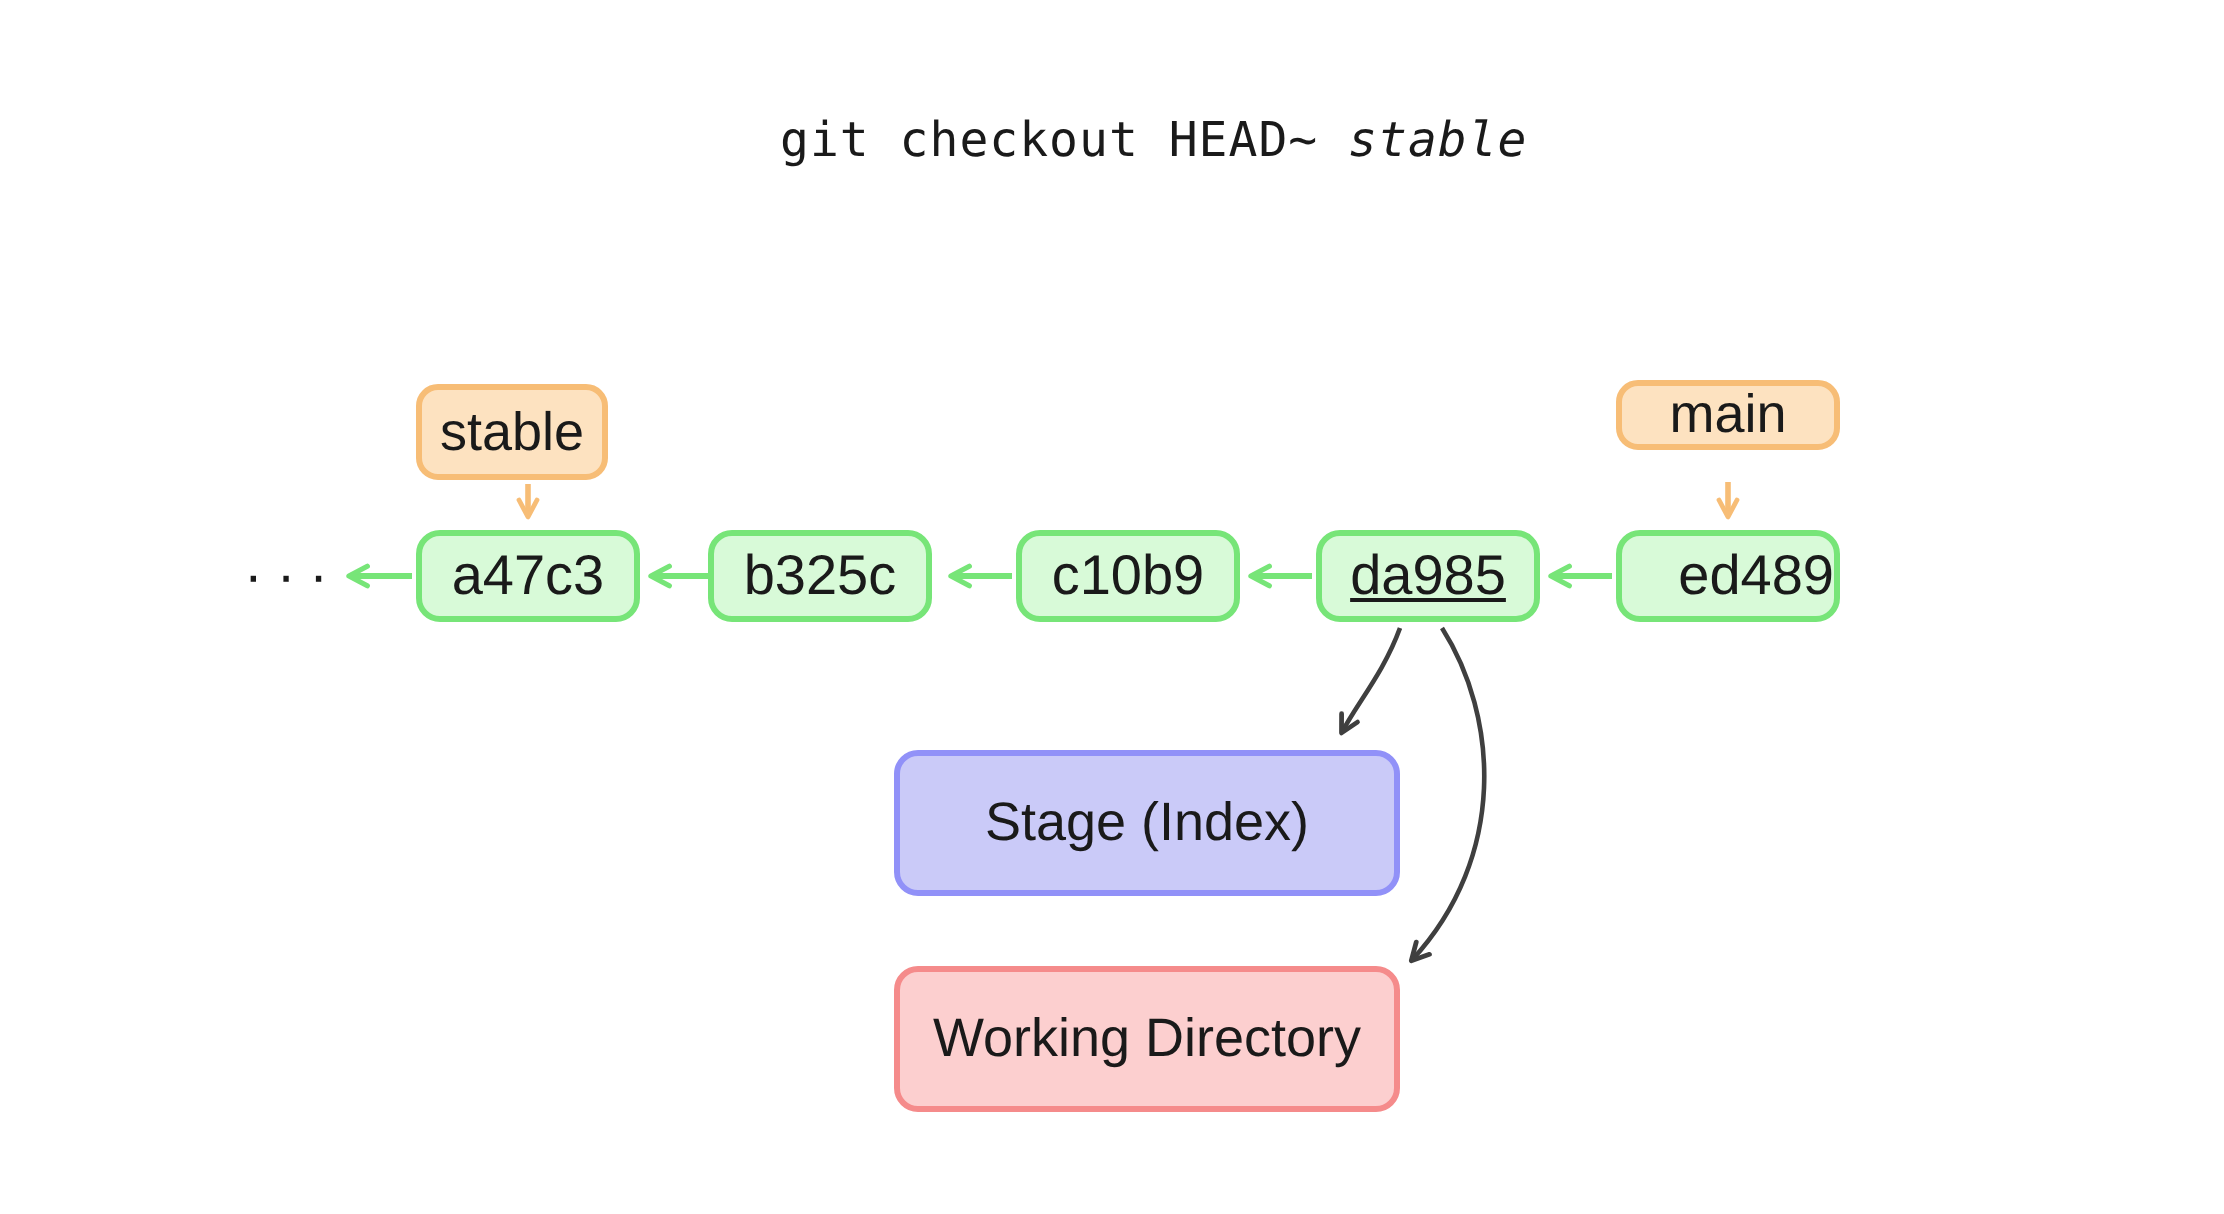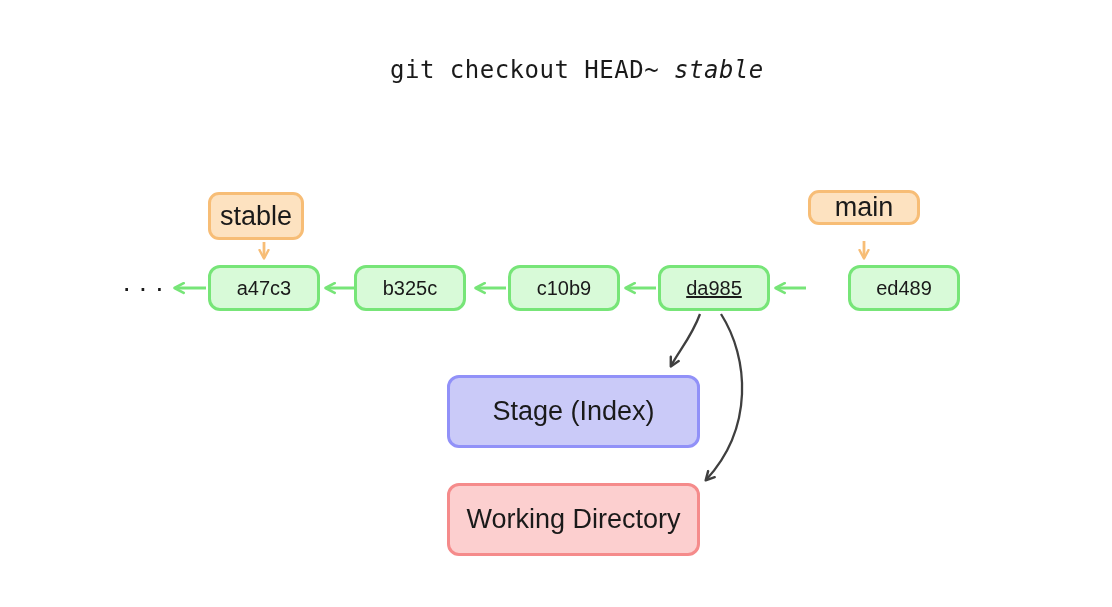--- a/index.html
+++ b/index.html
@@ -63,28 +63,28 @@
     z-index: 2;
   }
   .branch-main   { left: 808px; top: 190px; width: 112px; height: 35px; }
   .branch-stable { left: 208px; top: 192px; width: 96px; height: 48px; }
 
   .commit-node {
     top: 265px; width: 112px; height: 46px;
     border-radius: 12px;
     border-color: var(--commit-border, #77e578);
     background: var(--commit-fill, #d8fad8);
-    font-size: 20px;
+    font-size: 28px;
     z-index: 2;
   }
   .c0 { left: 208px; }
   .c1 { left: 354px; }
   .c2 { left: 508px; }
   .c3 { left: 658px; text-decoration: underline; }
-  .c4 { left: 848px; }
+  .c4 { left: 808px; justify-content: flex-end; }
 
   .area-node {
     left: 447px; width: 253px; height: 73px;
     border-radius: 12px;
     font-size: 27px;
     z-index: 2;
   }
   .stage-node {
     top: 375px;
     border-color: var(--stage-border, #9191f8);

